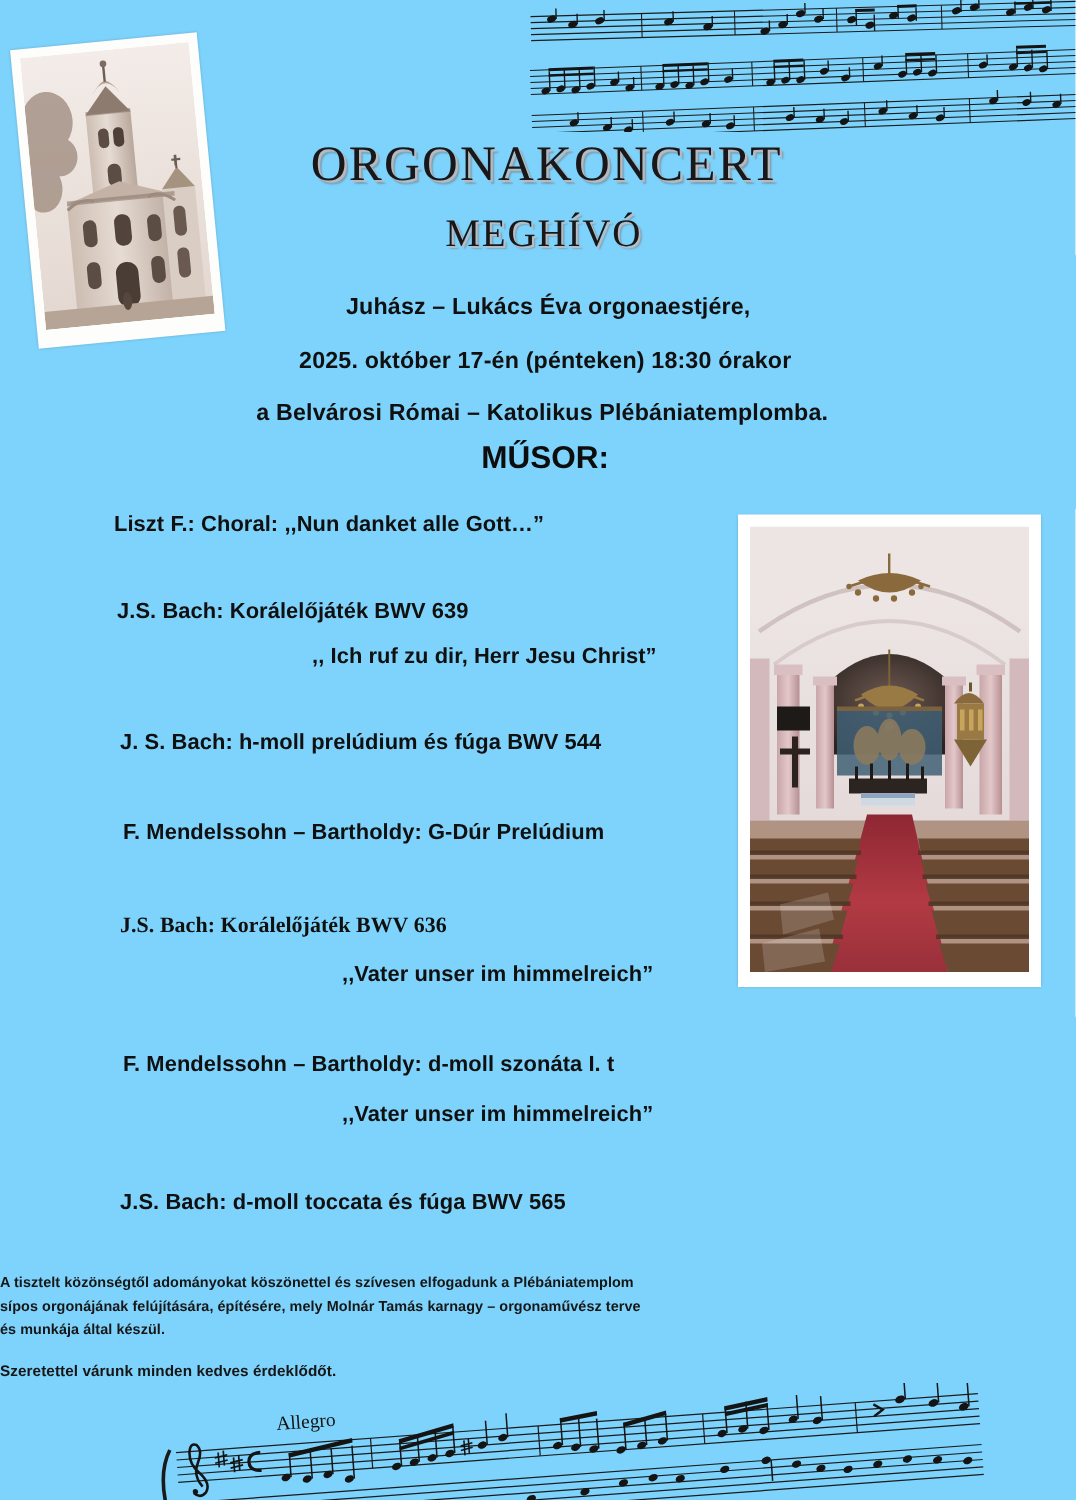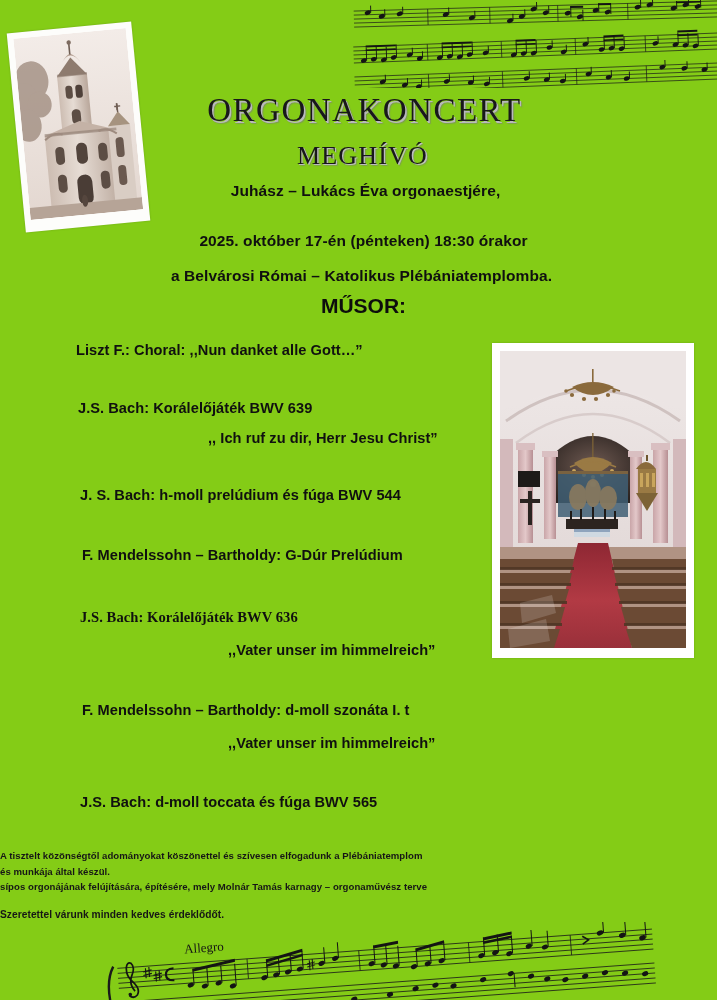--- a/index.html
+++ b/index.html
@@ -13,21 +13,21 @@
     height: 1000px;
     position: relative;
     overflow: hidden;
     font-family: "Liberation Sans", sans-serif;
     color: #111111;
   }
 
   .poster {
     position: absolute;
     inset: 0;
-    background: #84cc16;
+    background: #7dd3fc;
   }
 
   
   .music-top {
     position: absolute;
     left: 350px;
     top: -4px;
     width: 372px;
     height: 92px;
     overflow: hidden;
@@ -115,21 +115,21 @@
   .invite-line {
     position: absolute;
     left: 0;
     right: 0;
     text-align: center;
     font-size: 15.5px;
     font-weight: bold;
     color: #101010;
     letter-spacing: 0.1px;
   }
-  .invite-1 { top: 182px; padding-left: 14px; }
+  .invite-1 { top: 196px; padding-left: 14px; }
   .invite-2 { top: 232px; padding-left: 10px; }
   .invite-3 { top: 267px; padding-left: 6px; }
 
   .program-heading {
     position: absolute;
     left: 0;
     right: 0;
     top: 294px;
     text-align: center;
     font-size: 21px;
@@ -604,22 +604,22 @@
     <div class="prog-line" style="left:228px; top:310px;">,,Vater unser im himmelreich”</div>
 
     <div class="prog-line" style="left:82px; top:370px;">F. Mendelssohn – Bartholdy: d-moll szonáta I. t</div>
     <div class="prog-line" style="left:228px; top:403px;">,,Vater unser im himmelreich”</div>
 
     <div class="prog-line" style="left:80px; top:462px;">J.S. Bach: d-moll toccata és fúga BWV 565</div>
   </div>
 
   <div class="footer">
     <div class="footer-line">A tisztelt közönségtől adományokat köszönettel és szívesen elfogadunk a Plébániatemplom</div>
+    <div class="footer-line">sípos orgonájának felújítására, építésére, mely Molnár Tamás karnagy – orgonaművész terve</div>
     <div class="footer-line">és munkája által készül.</div>
-    <div class="footer-line">sípos orgonájának felújítására, építésére, mely Molnár Tamás karnagy – orgonaművész terve</div>
     <div class="footer-closing">Szeretettel várunk minden kedves érdeklődőt.</div>
   </div>
 
   <div class="music-bottom">
     <svg width="580" height="82" viewBox="0 0 580 82" xmlns="http://www.w3.org/2000/svg">
       <g transform="rotate(-4.2 290 46)">
 
         <g stroke="#1a1a1a" stroke-width="0.8">
           <line x1="40" y1="28" x2="576" y2="28"></line>
           <line x1="40" y1="33" x2="576" y2="33"></line>

